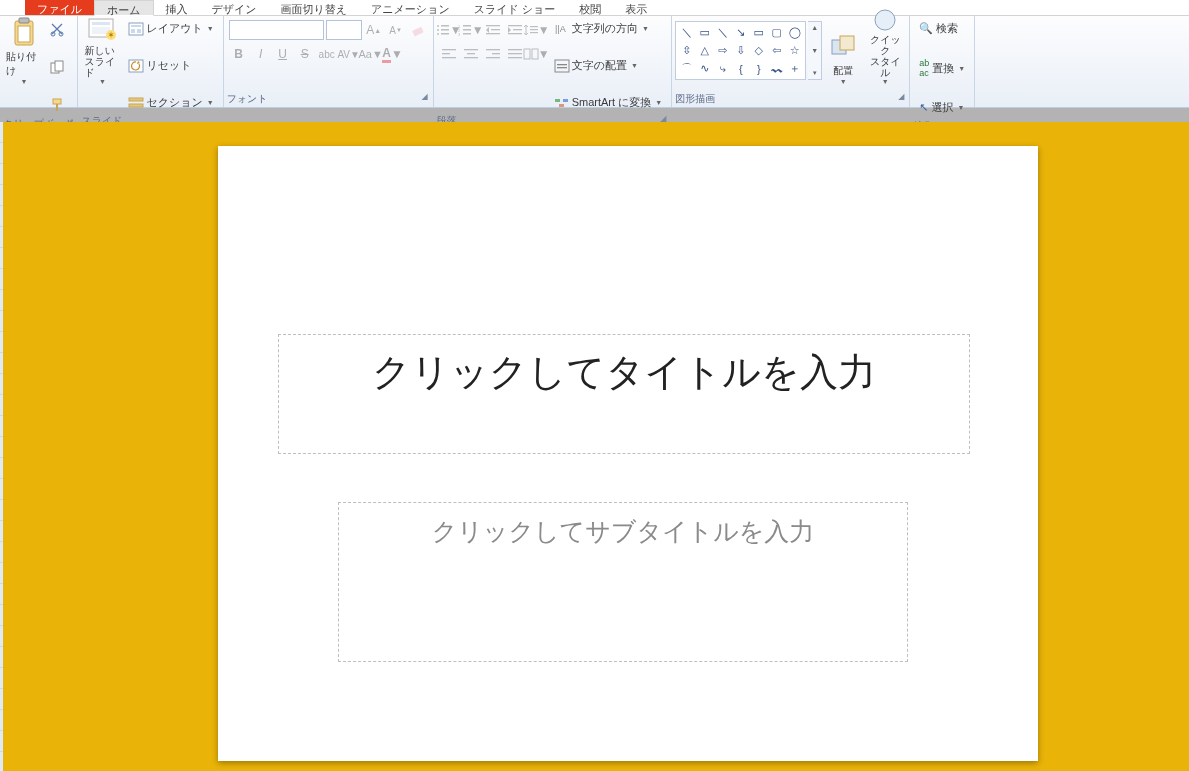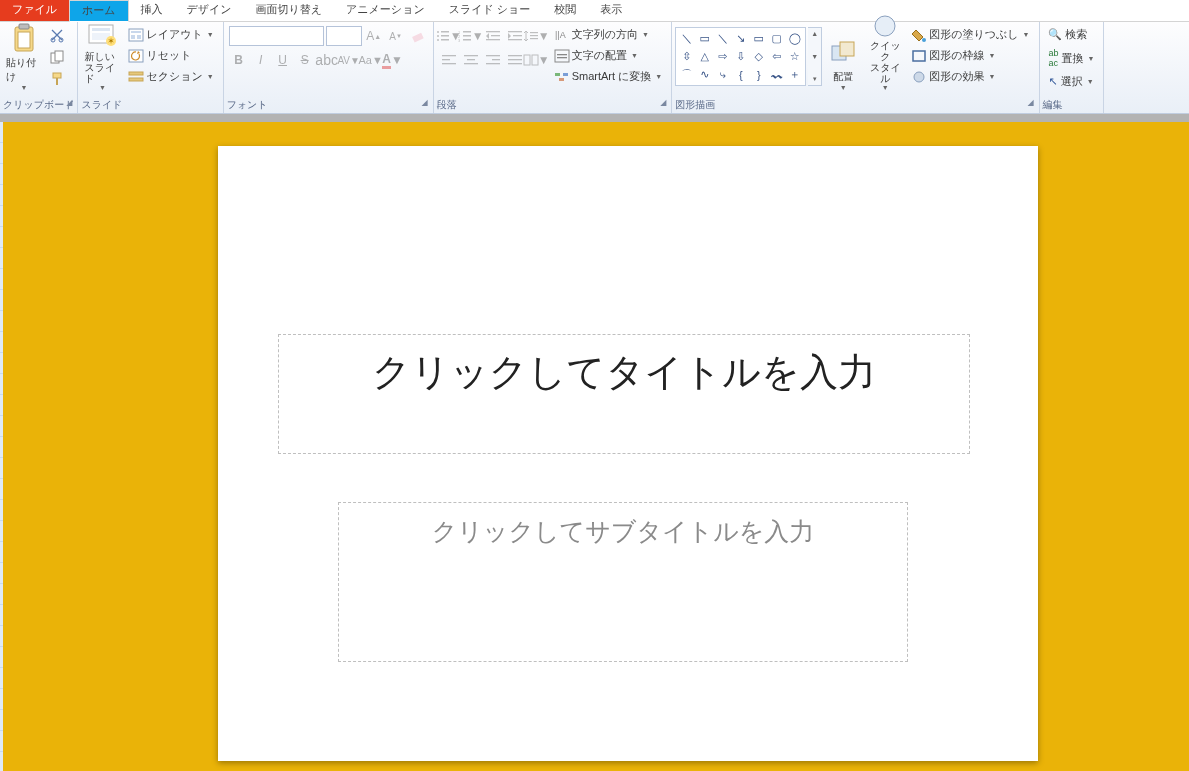--- a/index.html
+++ b/index.html
@@ -1,35 +1,35 @@
 <!DOCTYPE html>
 <html><head>
 <meta charset="utf-8">
 <style>
 * { margin:0; padding:0; box-sizing:border-box; font-family:'Meiryo UI','Segoe UI',sans-serif; }
 body { width:1189px; height:771px; background:#b3b3b3; overflow:hidden; }
 
 
-.tabs { display:flex; background:#fff; border-bottom:1px solid #d4d4d4; height:22px; }
+.tabs { display:flex; background:#fff; border-bottom:1px solid #d4d4d4; height:16px;padding-left:25px; }
 .tab { padding:2px 12px; font-size:11px; color:#444; cursor:pointer; }
 .tab.file { background:#e63c1e; color:#fff; }
-.tab.active { border:1px solid #d4d4d4; border-bottom:1px solid #fff; margin-bottom:-1px; background:#0ea5e9; }
+.tab.active { border:1px solid #d4d4d4; border-bottom:1px solid #fff; margin-bottom:-1px; background:#e5e5e5; }
 
 
 .ribbon { display:flex; background:linear-gradient(#fdfdfe,#e9eff7); height:92px; border-bottom:1px solid #c0cde0; }
 .group { display:flex; flex-direction:column; border-right:1px solid #c9d4e4; padding:2px 3px 0 3px; }
 .group-body { display:flex; flex:1; align-items:flex-start; }
 .group-label { font-size:10px; color:#5a6a88; padding:1px 0; position:relative; }
 .group-label .dlg { position:absolute; right:2px; top:1px; font-size:8px; color:#7a88a0; }
 
 .big-btn { display:flex; flex-direction:column; align-items:center; justify-content:flex-end; width:42px; height:70px; font-size:10px; color:#3a3a3a; padding:2px; border:1px solid transparent; }
 .big-btn .ic { width:32px; height:32px; display:flex; align-items:center; justify-content:center; margin-bottom:2px;}
 .big-btn .drop { font-size:7px; color:#666; }
 
-.col { display:flex; flex-direction:column; gap:2px; padding:1px 2px; }
+.col { display:flex; flex-direction:column; gap:18px; padding:1px 2px; }
 .row { display:flex; gap:2px; align-items:center; }
 .small-btn { display:flex; align-items:center; gap:3px; font-size:11px; color:#3a3a3a; padding:1px 3px; border:1px solid transparent; white-space:nowrap; }
 .small-btn .drop { font-size:7px; color:#666; margin-left:1px;}
 .icon-btn { width:20px; height:20px; display:flex; align-items:center; justify-content:center; border:1px solid transparent; font-size:12px; color:#555;}
 .icon-btn.disabled { opacity:.45; }
 
 .font-select { width:95px; height:20px; border:1px solid #b5c3d9; background:#fff; font-size:11px; padding:0 3px;}
 .font-size { width:36px; height:20px; border:1px solid #b5c3d9; background:#fff; font-size:11px; padding:0 3px;}
 
 .shapes-grid { display:grid; grid-template-columns:repeat(7,17px); grid-template-rows:repeat(3,17px); gap:1px; border:1px solid #c0cde0; background:#fff; padding:2px;}
@@ -171,21 +171,21 @@
             </div>
           <div class="icon-btn disabled">
               <i>I</i>
             </div>
           <div class="icon-btn disabled">
               <u>U</u>
             </div>
           <div class="icon-btn disabled">
               <span style="text-decoration:line-through">S</span>
             </div>
-          <div class="icon-btn disabled" style="font-size:14px">abc</div>
+          <div class="icon-btn disabled" style="font-size:10px">abc</div>
           <div class="icon-btn disabled" style="font-size:10px">AV<span class="drop">▼</span></div>
           <div class="icon-btn disabled" style="font-size:11px">Aa<span class="drop">▼</span></div>
           <div class="icon-btn disabled">
               <span style="border-bottom:3px solid #d33;font-weight:bold">A</span>
               <span class="drop">▼</span>
             </div>
         </div>
       </div>
     </div>
     <div class="group-label"><span>フォント</span><span class="dlg">◢</span></div>
@@ -357,44 +357,20 @@
       <div class="big-btn">
         <div class="ic">
             <svg width="26" height="24">
               <circle cx="13" cy="12" r="10" fill="#e6eef7" stroke="#8aa0be"></circle>
             </svg>
           </div>
         <span style="white-space:pre-line;text-align:center;line-height:1.1">クイック
 スタイル</span>
           <span class="drop">▼</span>
       </div>
-      <div class="col">
-        <div class="small-btn disabled">
-            <svg width="14" height="12">
-              <path d="M4 1 L11 8 L7 12 L0 5 Z" fill="#d9a84a" stroke="#9a6f1a"></path>
-              <circle cx="12" cy="11" r="2" fill="#4aa0d9"></circle>
-            </svg>
-            <span>図形の塗りつぶし</span>
-            <span class="drop">▼</span>
-          </div>
-        <div class="small-btn disabled">
-            <svg width="14" height="12">
-              <rect x="1" y="1" width="12" height="10" fill="none" stroke="#4a6ea0" stroke-width="1.5"></rect>
-            </svg>
-            <span>図形の枠線</span>
-            <span class="drop">▼</span>
-          </div>
-        <div class="small-btn disabled">
-            <svg width="14" height="12">
-              <circle cx="7" cy="6" r="5" fill="#cdd9e8" stroke="#8aa0be"></circle>
-            </svg>
-            <span>図形の効果</span>
-            <span class="drop">▼</span>
-          </div>
-      </div>
     </div>
     <div class="group-label"><span>図形描画</span><span class="dlg">◢</span></div>
   </div>
 
   <div class="group" style="flex:0 0 60px">
     <div class="group-body">
       <div class="col">
         <div class="small-btn">
             <span style="color:#355a9a">🔍</span>
             <span>検索</span>

